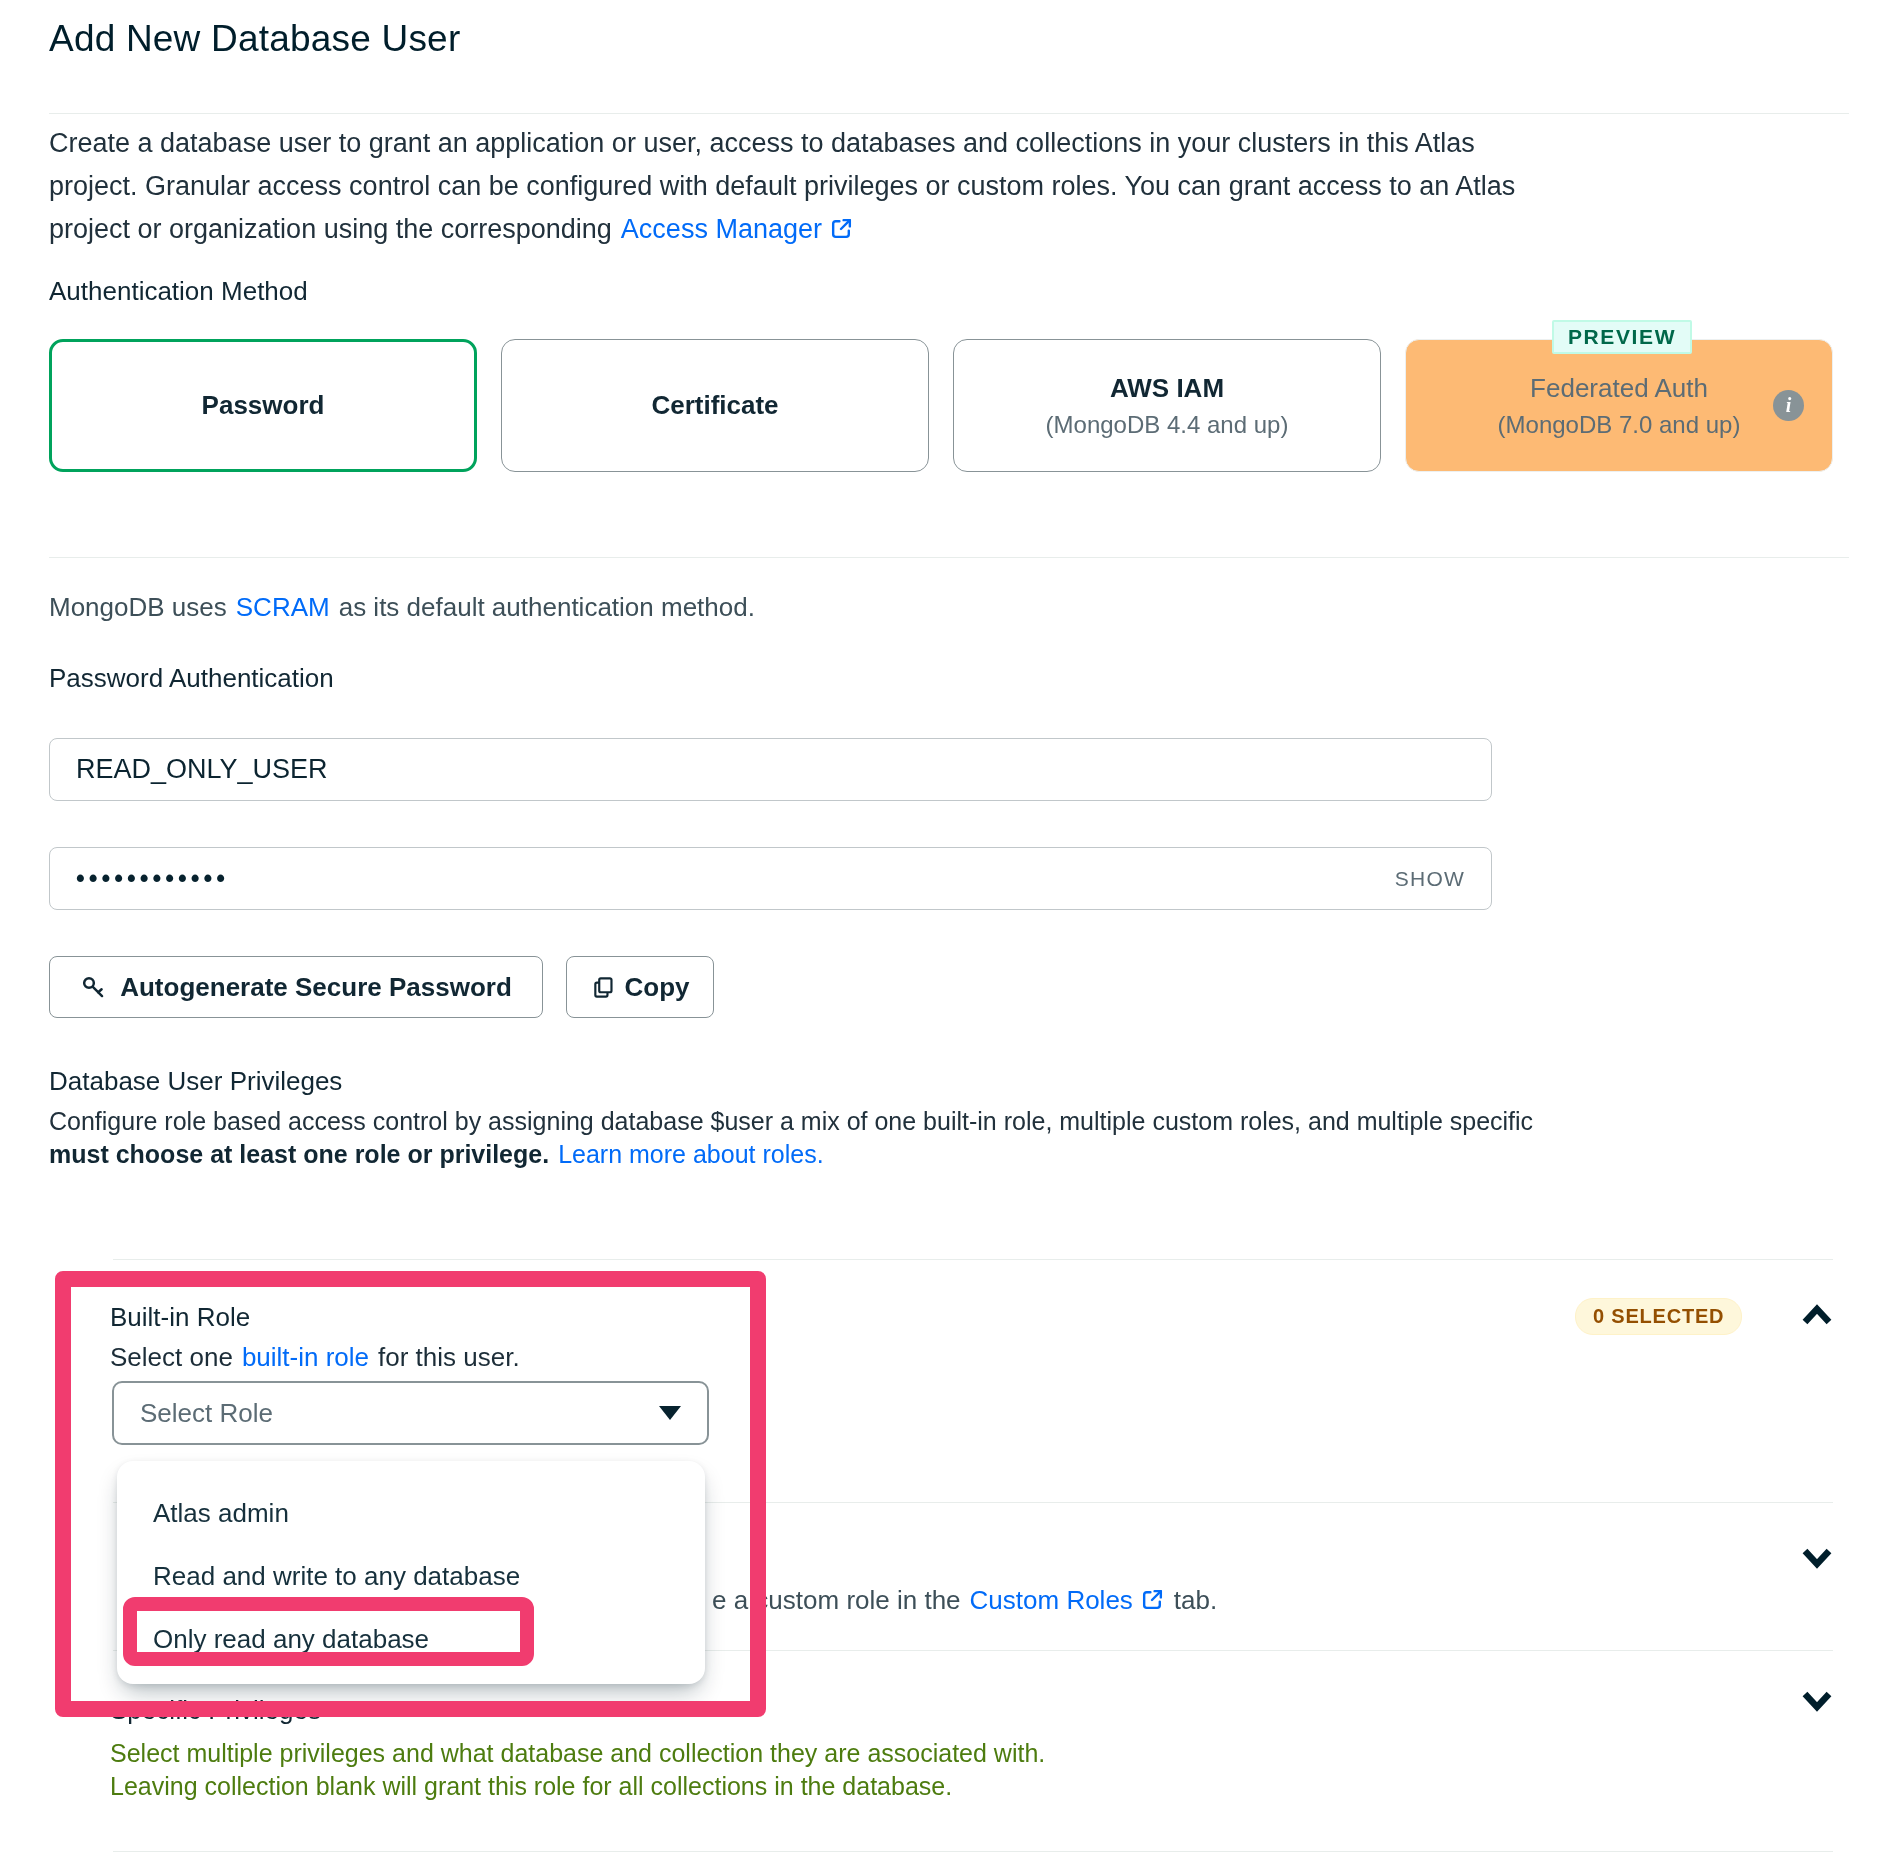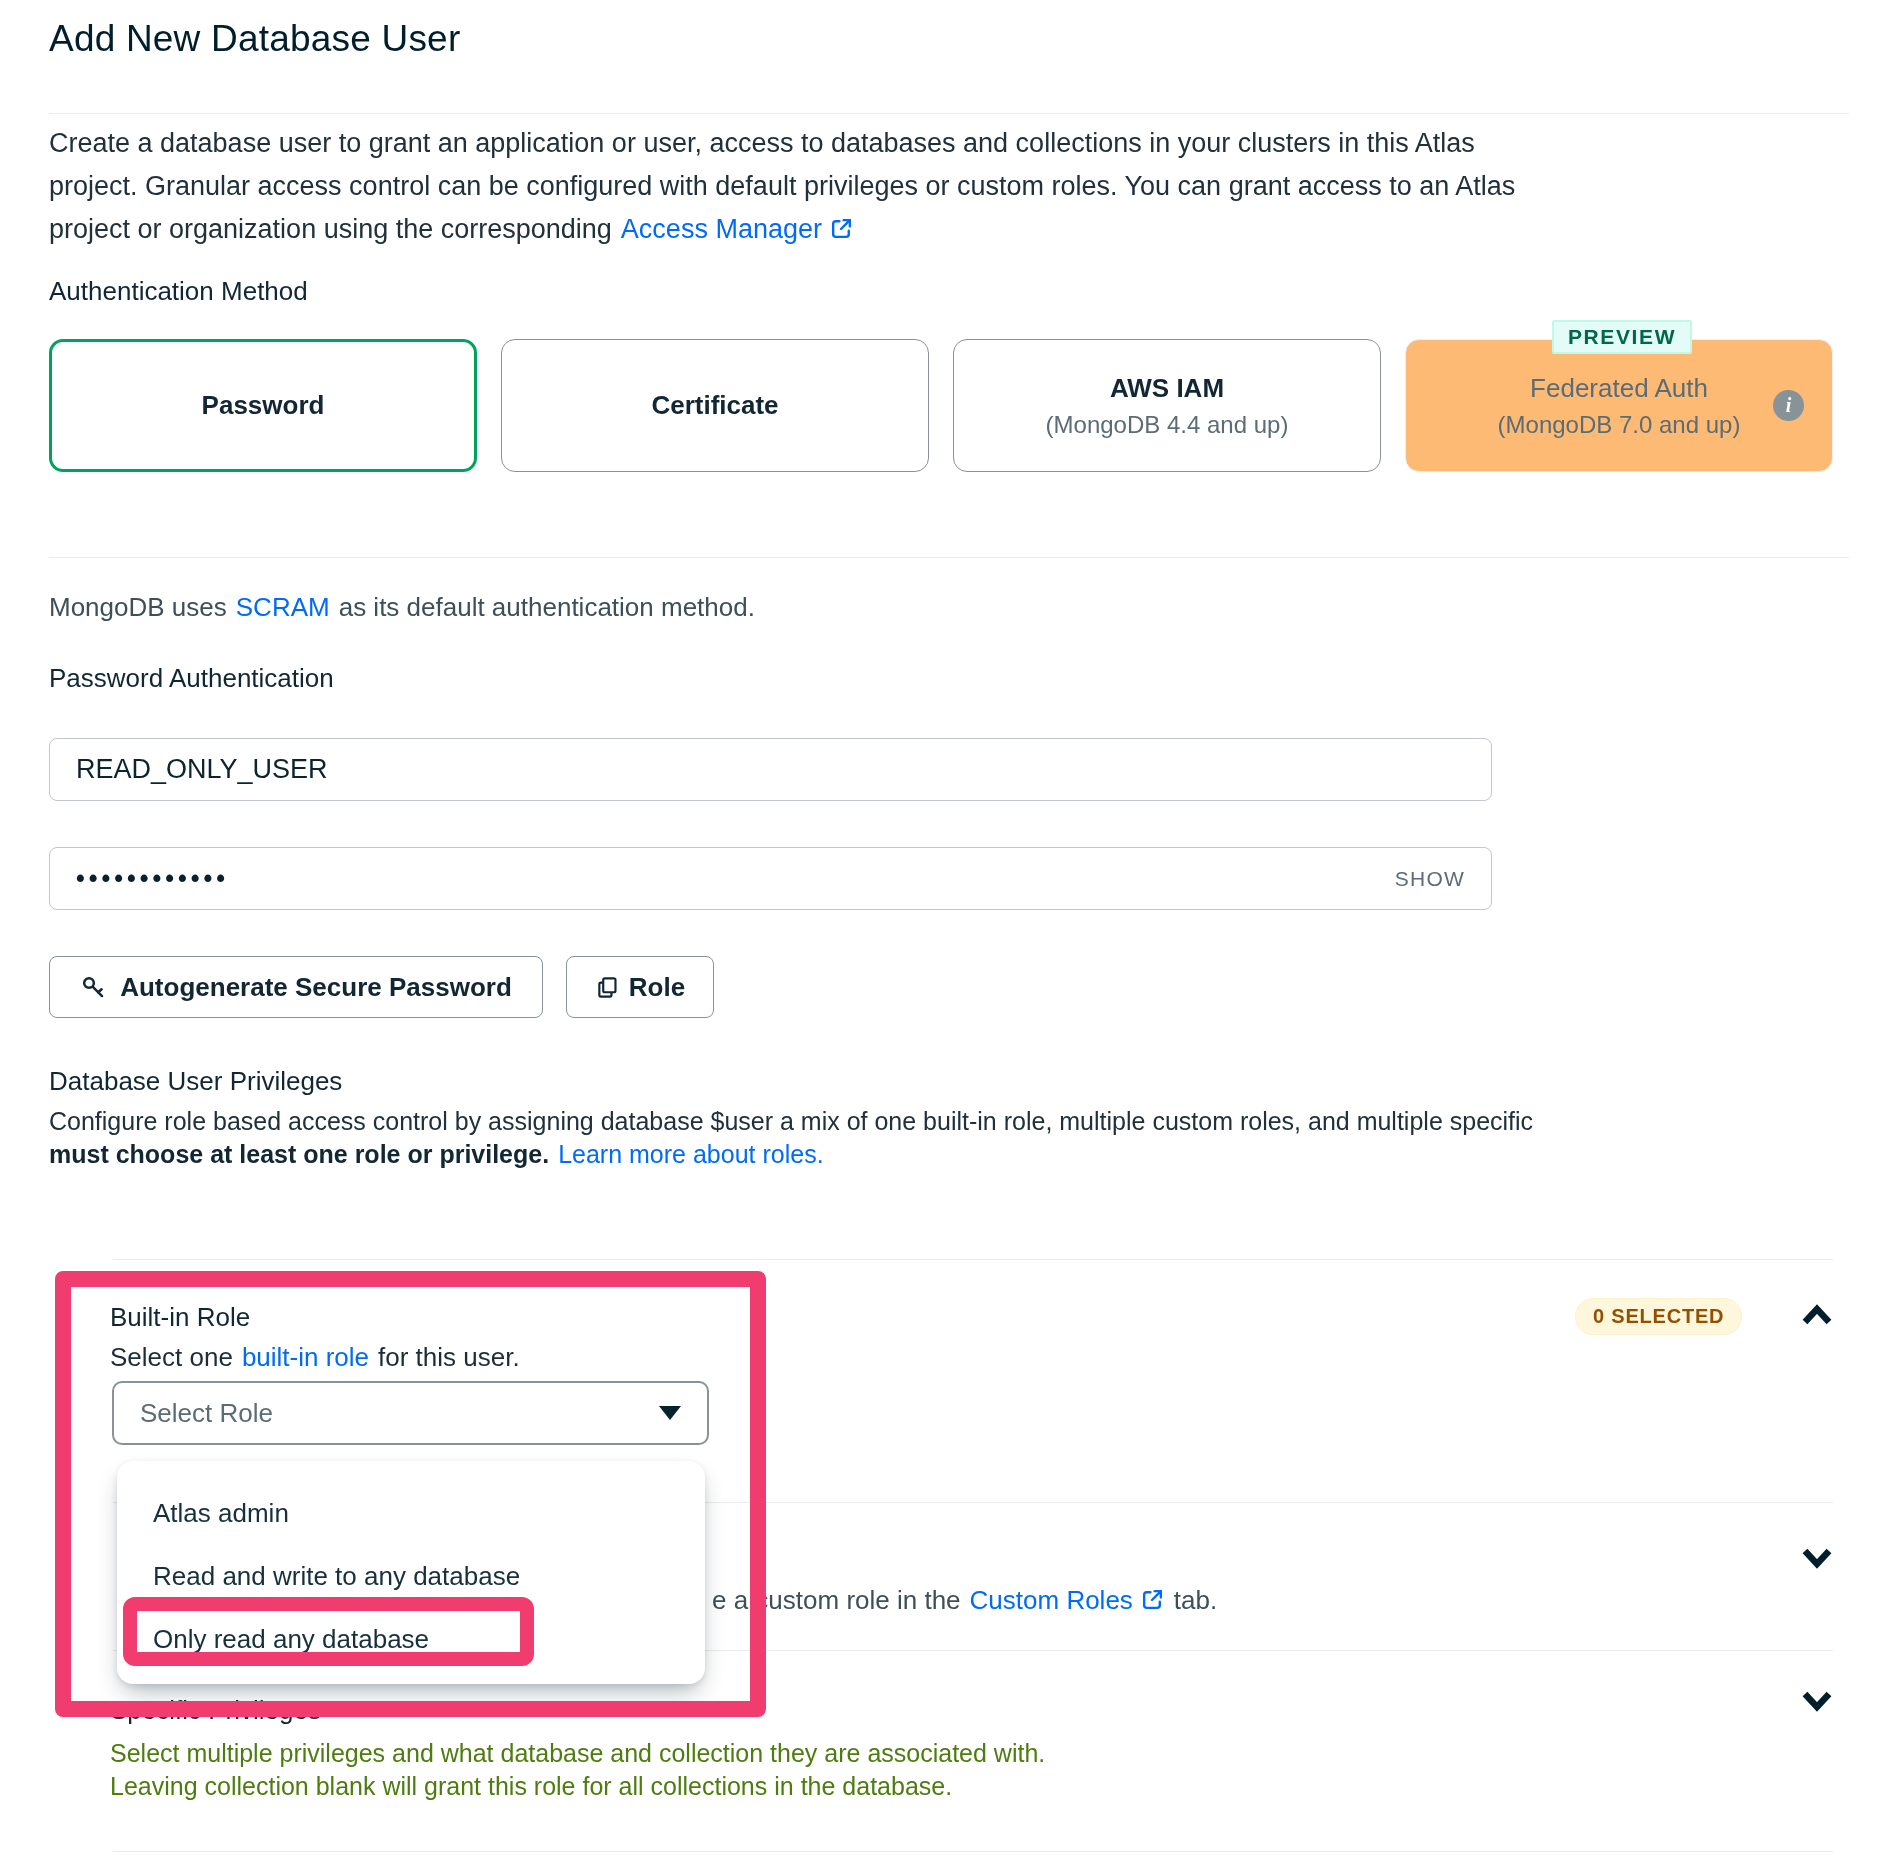--- a/index.html
+++ b/index.html
@@ -159,21 +159,21 @@
           <path d="M11.2 11.2L19.6 19.6"></path>
           <path d="M16.2 16.2l3-2.6"></path>
         </svg></span>
     <span>Autogenerate Secure Password</span>
   </button>
   <button class="btn btn-copy abs">
     <span style="line-height:0;"><svg width="26" height="27" viewBox="0 0 24 24" fill="none" stroke="#112733" stroke-width="2" stroke-linejoin="round">
           <path d="M9 3.5h8.5a1.4 1.4 0 0 1 1.4 1.4V15a1.4 1.4 0 0 1-1.4 1.4H9A1.4 1.4 0 0 1 7.6 15V4.9A1.4 1.4 0 0 1 9 3.5z"></path>
           <path d="M7.6 7.5H5.4A1.4 1.4 0 0 0 4 8.9V19a1.4 1.4 0 0 0 1.4 1.4h8.4a1.4 1.4 0 0 0 1.4-1.4v-2.6"></path>
         </svg></span>
-    <span>Role</span>
+    <span>Copy</span>
   </button>
 
   <h2 class="h2 priv-h abs">Database User Privileges</h2>
 
   <div class="priv-p abs">
     <div>Configure role based access control by assigning database $user a mix of one built-in role, multiple custom roles, and multiple specific</div>
     <div><strong>must choose at least one role or privilege.</strong><a class="link ml">Learn more about roles.</a></div>
   </div>
 
   <div class="div d3 abs"></div>

